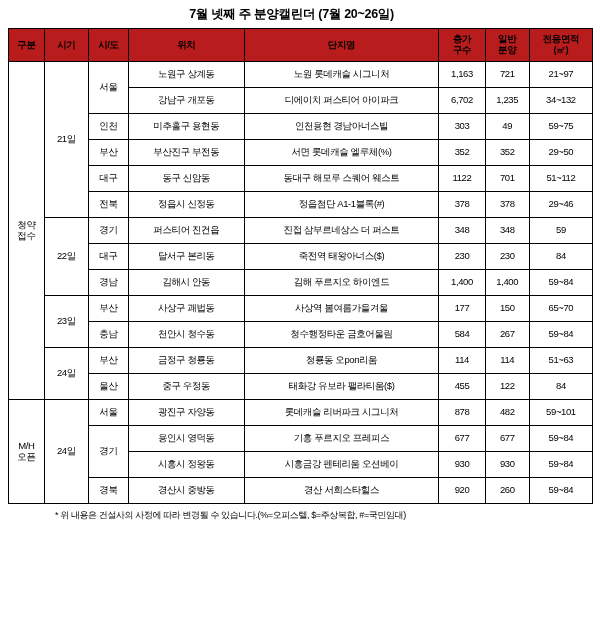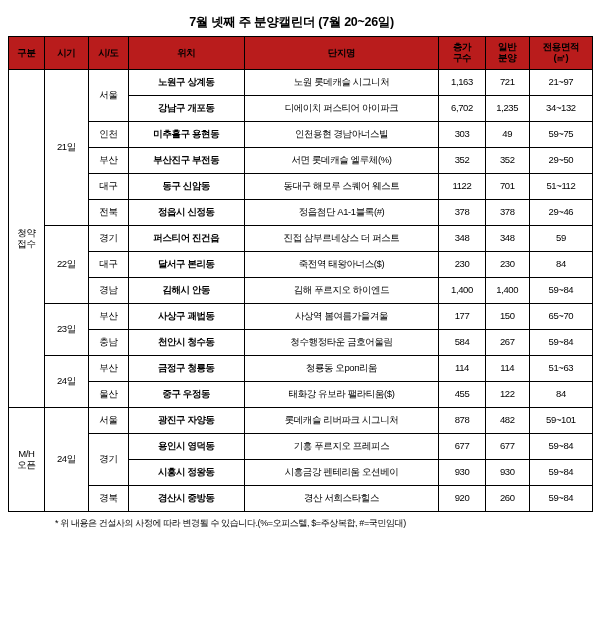--- a/index.html
+++ b/index.html
@@ -12,21 +12,21 @@
     height: 636px;
     font-family: "Liberation Sans", sans-serif;
     color: #000000;
     overflow: hidden;
   }
   .page {
     width: 583px;
     height: 636px;
     position: relative;
     box-sizing: border-box;
-    padding: 8px 8px;
+    padding: 0 8px;
     border-radius: 26px;
   }
   .doc-title {
     text-align: center;
     font-size: 12.5px;
     font-weight: bold;
     letter-spacing: -0.3px;
     padding: 6px 0 5px 0;
   }
   table.cal {
@@ -59,21 +59,21 @@
   td.grp {
     font-weight: normal;
   }
   td.date {
     font-weight: normal;
   }
   td.region {
     font-weight: normal;
   }
   td.loc {
-    font-weight: bold;
+    font-weight: normal;
     margin-top: 37px;
   }
   td.name {
     font-weight: normal;
   }
   td.num {
     font-weight: normal;
   }
   .footnote {
     font-size: 9px;

